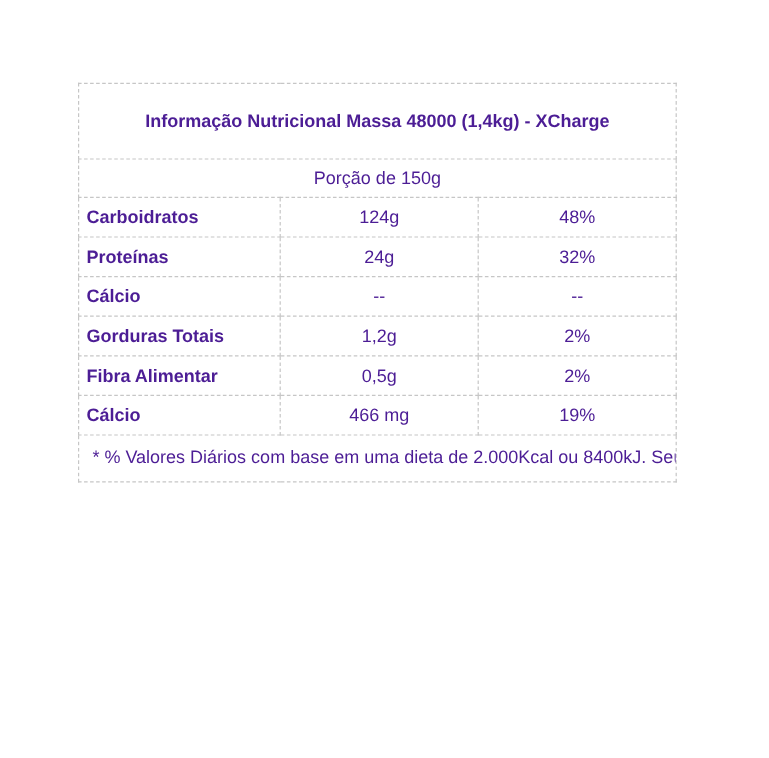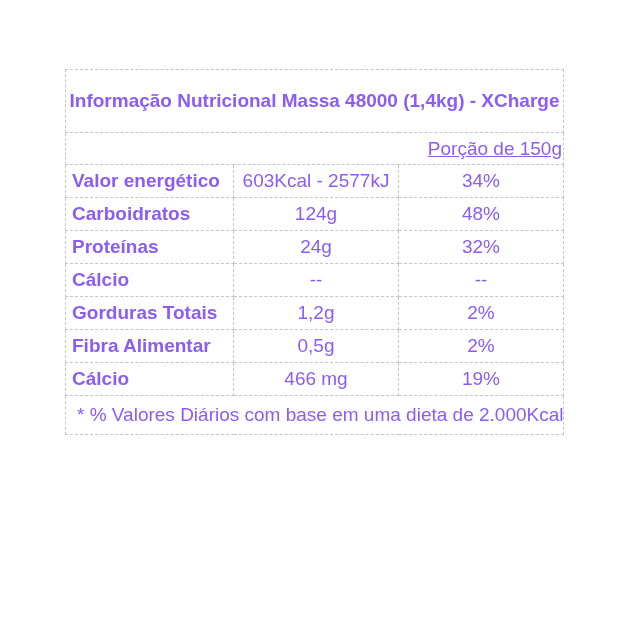--- a/index.html
+++ b/index.html
@@ -17,36 +17,35 @@
   table.nutrition {
     position: absolute;
     left: 65px;
     top: 69px;
     width: 498px;
     border-collapse: collapse;
     table-layout: fixed;
   }
   table.nutrition td {
     border: 1px dashed #c6c6c6;
-    font-size: 19px;
-    color: #8b5cf6;
+    font-size: 15px;
+    color: #4c1d95;
     overflow: hidden;
     white-space: nowrap;
   }
   td.title-cell {
     height: 60px;
     text-align: center;
     font-weight: bold;
     font-size: 16px;
     color: #151515;
   }
   td.serving-cell {
     height: 29px;
-    text-align: right;
-    text-decoration: underline;
+    text-align: center;
   }
   td.colhead-cell {
     height: 31px;
     text-align: center;
   }
   td.label-cell {
     height: 30px;
     text-align: left;
     padding-left: 6px;
     font-weight: bold;
@@ -74,25 +73,20 @@
   </colgroup>
   <tbody>
     <tr>
       <td colspan="3" class="title-cell">Informação Nutricional Massa 48000 (1,4kg) - XCharge</td>
     </tr>
     <tr>
       <td colspan="3" class="serving-cell">Porção de 150g</td>
     </tr>
 
     <tr>
-      <td class="label-cell">Valor energético</td>
-      <td class="qty-cell">603Kcal - 2577kJ</td>
-      <td class="dv-cell">34%</td>
-    </tr>
-    <tr>
       <td class="label-cell">Carboidratos</td>
       <td class="qty-cell">124g</td>
       <td class="dv-cell">48%</td>
     </tr>
     <tr>
       <td class="label-cell">Proteínas</td>
       <td class="qty-cell">24g</td>
       <td class="dv-cell">32%</td>
     </tr>
     <tr>

